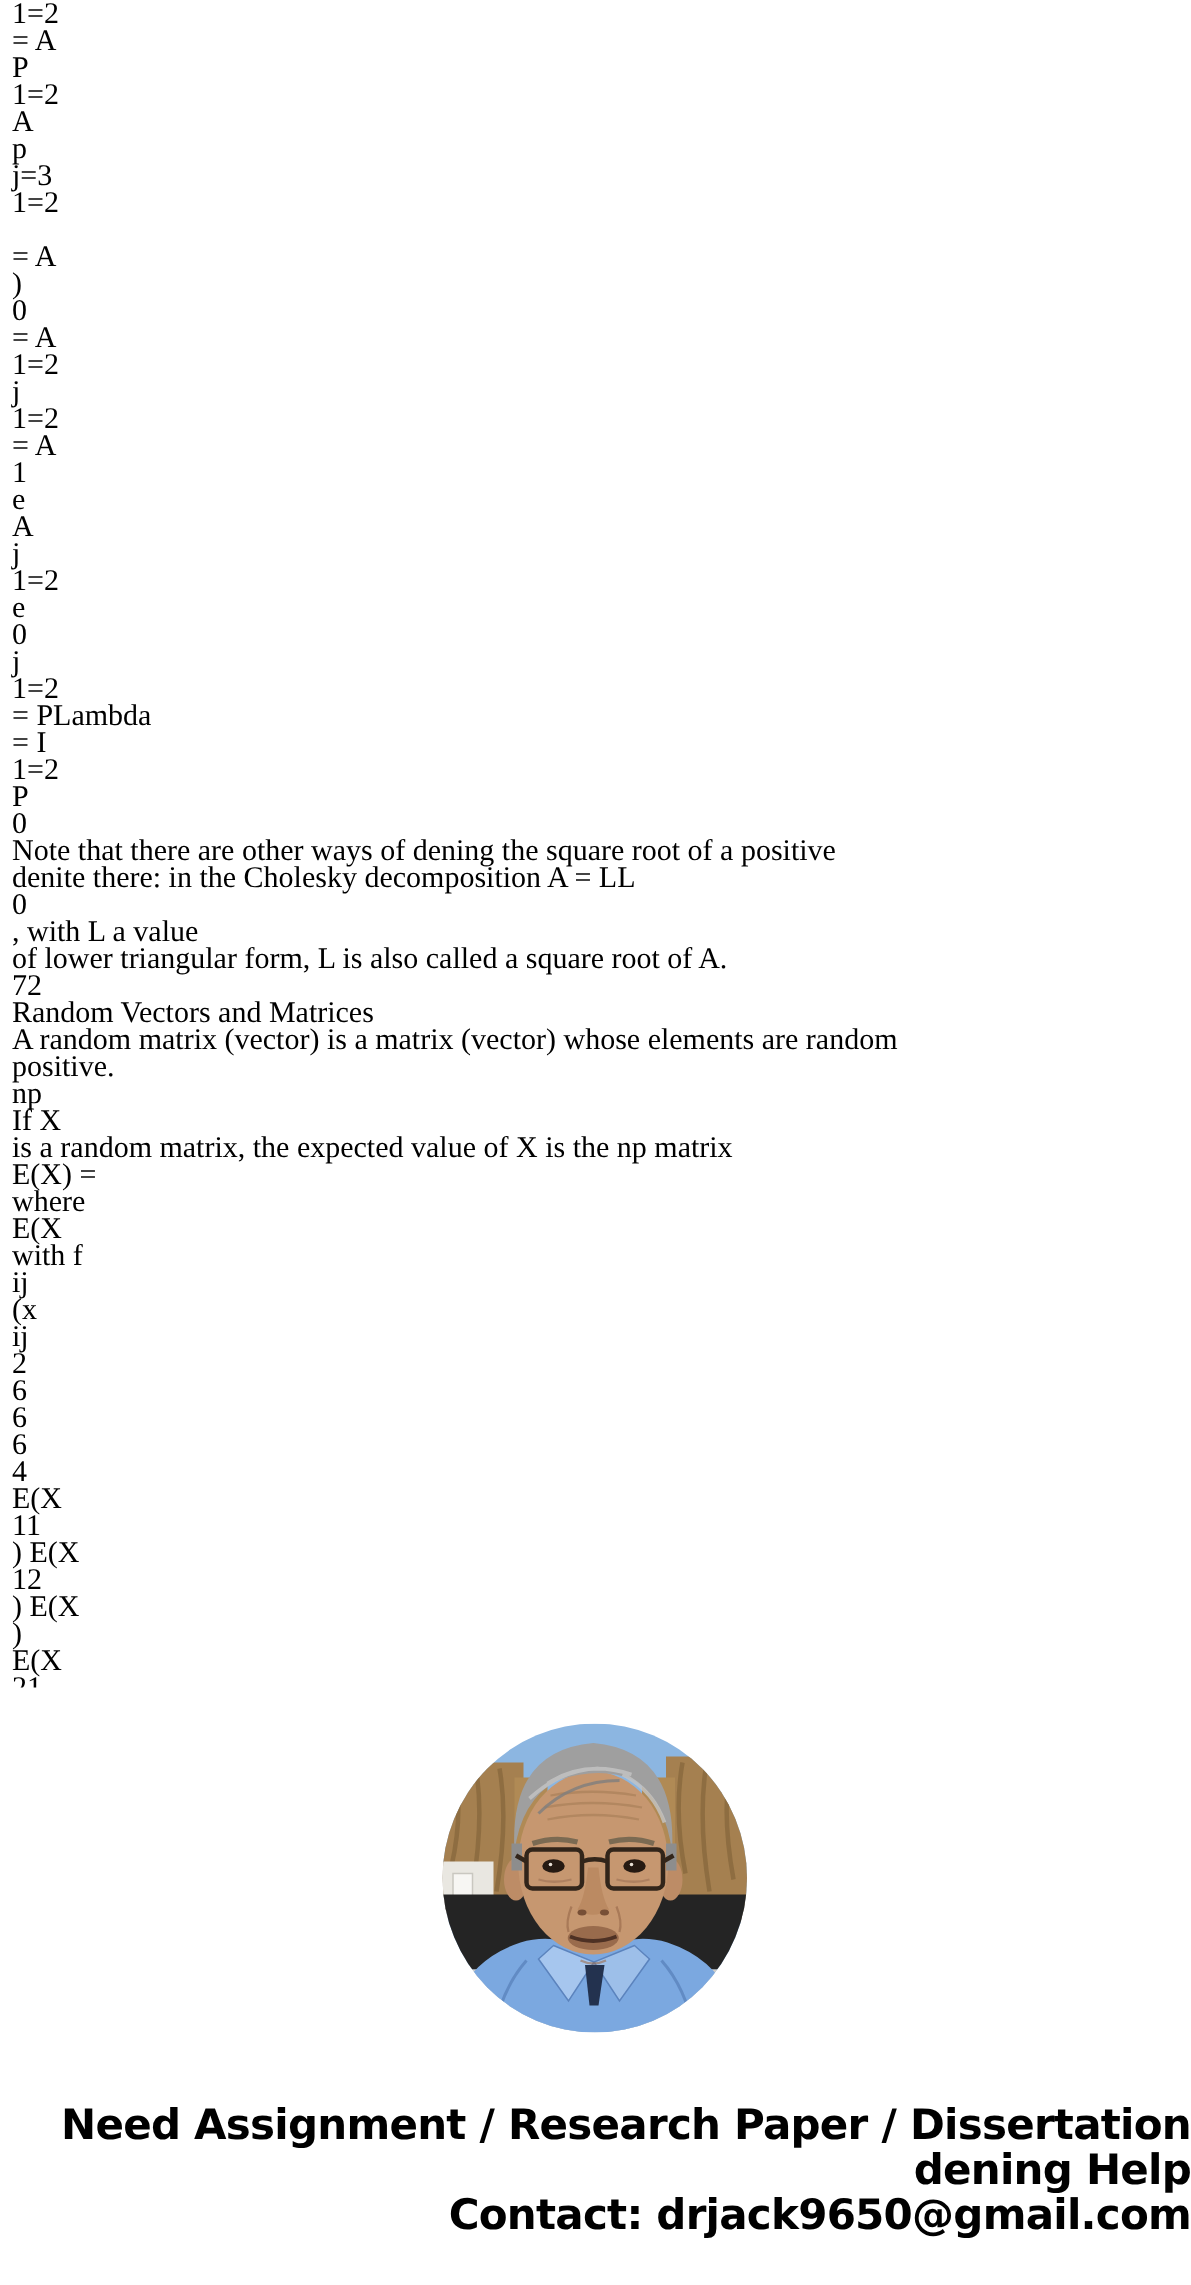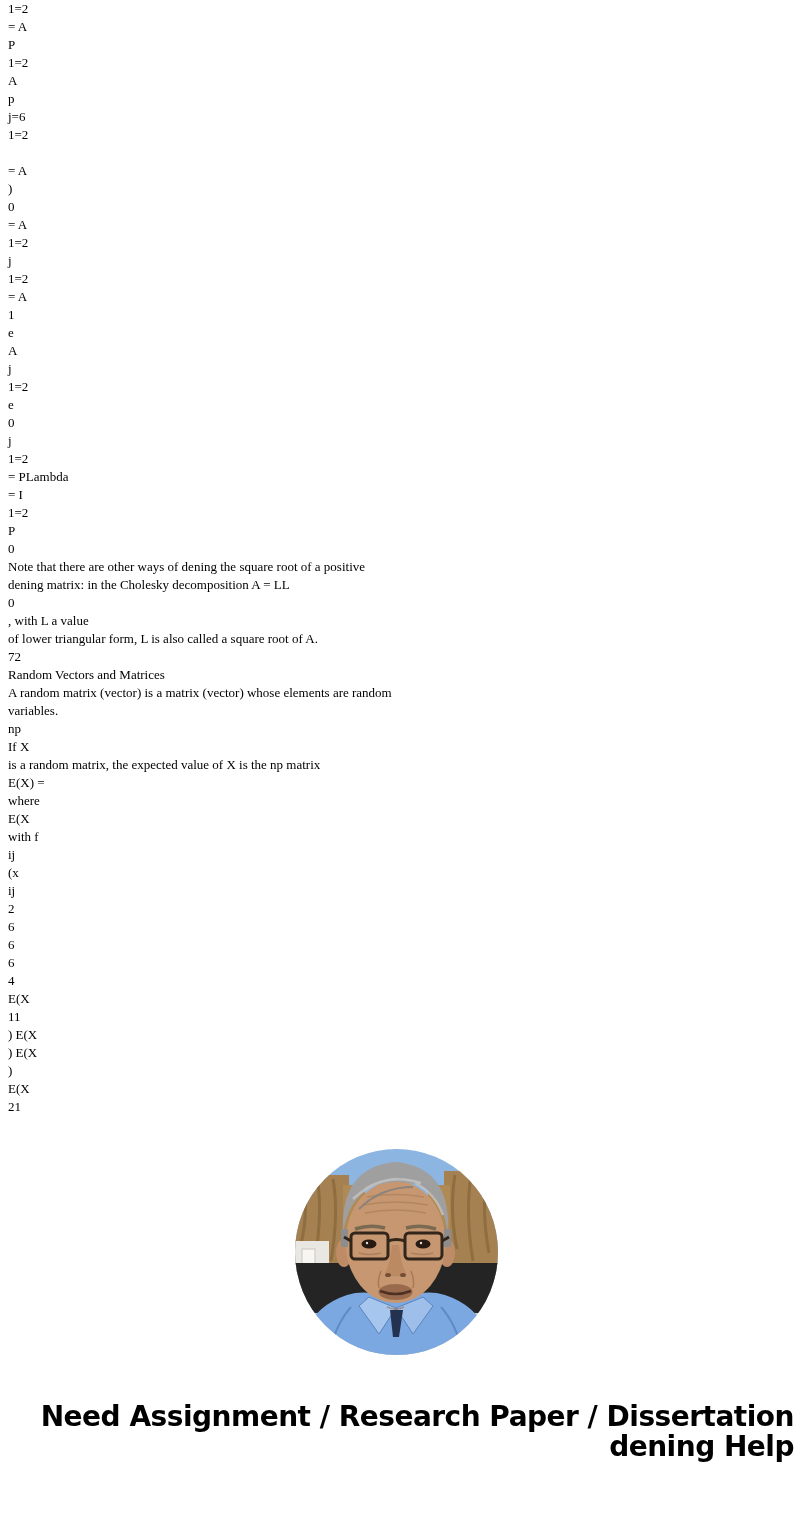--- a/index.html
+++ b/index.html
@@ -7,21 +7,21 @@
     width: 794px; height: 1523px;
     position: relative; overflow: hidden;
     background: var(--page_bg, #ffffff);
     font-family: "Liberation Serif", serif;
   }
   .doc-text {
     position: absolute; top: 0; left: 0;
     width: 786px; height: 1125px;
     padding-left: 8px;
     overflow: hidden;
-    font-size: 13px; line-height: 18px;
+    font-size: 20px; line-height: 18px;
     color: var(--text, #000000);
   }
   .doc-line { height: 18px; white-space: pre; }
   .avatar {
     position: absolute; left: 295px; top: 1149px;
     width: 203px; height: 206px;
     border-radius: 50%; overflow: hidden;
   }
   .avatar svg { display: block; }
   .footer {
@@ -38,21 +38,21 @@
 
 <div>
 
   <div class="doc-text" id="doc-lines">
       <div class="doc-line">1=2</div>
       <div class="doc-line">= A</div>
       <div class="doc-line">P</div>
       <div class="doc-line">1=2</div>
       <div class="doc-line">A</div>
       <div class="doc-line">p</div>
-      <div class="doc-line">j=6</div>
+      <div class="doc-line">j=3</div>
       <div class="doc-line">1=2</div>
       <div class="doc-line"></div>
       <div class="doc-line">= A</div>
       <div class="doc-line">)</div>
       <div class="doc-line">0</div>
       <div class="doc-line">= A</div>
       <div class="doc-line">1=2</div>
       <div class="doc-line">j</div>
       <div class="doc-line">1=2</div>
       <div class="doc-line">= A</div>
@@ -64,46 +64,47 @@
       <div class="doc-line">e</div>
       <div class="doc-line">0</div>
       <div class="doc-line">j</div>
       <div class="doc-line">1=2</div>
       <div class="doc-line">= PLambda</div>
       <div class="doc-line">= I</div>
       <div class="doc-line">1=2</div>
       <div class="doc-line">P</div>
       <div class="doc-line">0</div>
       <div class="doc-line">Note that there are other ways of dening the square root of a positive</div>
-      <div class="doc-line">dening matrix: in the Cholesky decomposition A = LL</div>
+      <div class="doc-line">denite there: in the Cholesky decomposition A = LL</div>
       <div class="doc-line">0</div>
       <div class="doc-line">, with L a value</div>
       <div class="doc-line">of lower triangular form, L is also called a square root of A.</div>
       <div class="doc-line">72</div>
       <div class="doc-line">Random Vectors and Matrices</div>
       <div class="doc-line">A random matrix (vector) is a matrix (vector) whose elements are random</div>
-      <div class="doc-line">variables.</div>
+      <div class="doc-line">positive.</div>
       <div class="doc-line">np</div>
       <div class="doc-line">If X</div>
       <div class="doc-line">is a random matrix, the expected value of X is the np matrix</div>
       <div class="doc-line">E(X) =</div>
       <div class="doc-line">where</div>
       <div class="doc-line">E(X</div>
       <div class="doc-line">with f</div>
       <div class="doc-line">ij</div>
       <div class="doc-line">(x</div>
       <div class="doc-line">ij</div>
       <div class="doc-line">2</div>
       <div class="doc-line">6</div>
       <div class="doc-line">6</div>
       <div class="doc-line">6</div>
       <div class="doc-line">4</div>
       <div class="doc-line">E(X</div>
       <div class="doc-line">11</div>
       <div class="doc-line">) E(X</div>
+      <div class="doc-line">12</div>
       <div class="doc-line">) E(X</div>
       <div class="doc-line">)</div>
       <div class="doc-line">E(X</div>
       <div class="doc-line">21</div>
     </div>
 
   <div class="avatar">
     <svg width="203" height="206" viewBox="0 0 203 206" xmlns="http://www.w3.org/2000/svg">
 
       <rect x="0" y="0" width="203" height="206" style="fill:var(--avatar_sky,#8cb6e1)"></rect>
@@ -179,15 +180,16 @@
         <rect x="110" y="84" width="37" height="26" rx="4"></rect>
         <path d="M 93 92 Q 101.5 89 110 92"></path>
         <path d="M 56 92 L 49 88 M 147 92 L 154 88"></path>
       </g>
     </svg>
   </div>
 
   <div class="footer">
     <div>Need Assignment / Research Paper / Dissertation</div>
     <div>dening Help</div>
+    <div>Contact: drjack9650@gmail.com</div>
   </div>
 
 </div>
 
 </body></html>

